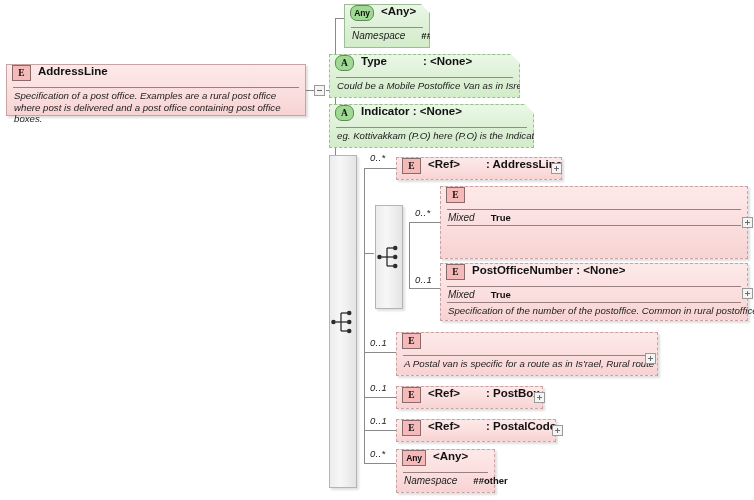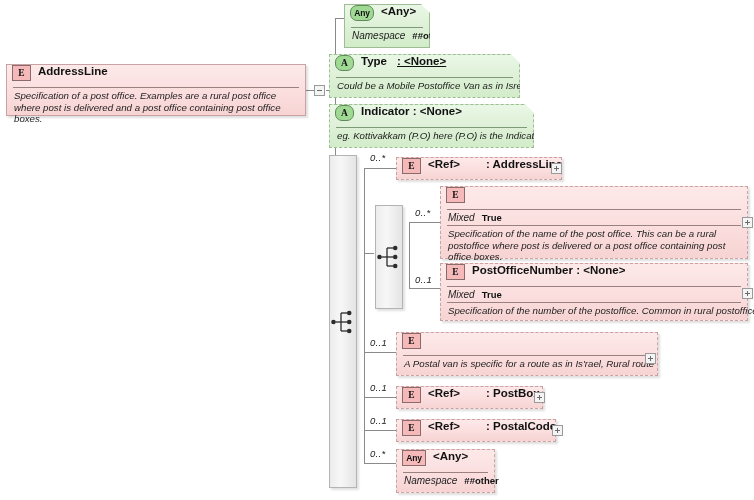--- a/index.html
+++ b/index.html
@@ -23,21 +23,21 @@
   }
   .node.dashed{border-style:dashed;}
 
   .node .hdr{
     display:flex;align-items:flex-start;height:22px;padding:0 6px 0 5px;
     font-weight:bold;font-size:11.5px;color:#111;white-space:nowrap;
   }
   .node .sep{height:1px;background:#9b8080;margin:0 6px;}
   .node.green .sep{background:#7d9b78;}
   .node .row{
-    display:flex;align-items:center;gap:7px;height:15px;padding:0 7px;
+    display:flex;align-items:center;gap:16px;height:15px;padding:0 7px;
     font-size:10px;white-space:nowrap;
   }
   .node .row .k{font-style:italic;color:#222;}
   .node .row .v{font-weight:bold;font-size:9.5px;color:#111;}
   .node .doc{
     padding:2px 7px 3px 7px;font-style:italic;font-size:9.7px;
     line-height:11.5px;color:#1c1c1c;white-space:normal;
   }
   .node .doc.nw{white-space:nowrap;}
 
@@ -133,21 +133,21 @@
   <div class="row">
     <span class="k">Namespace</span>
     <span class="v">##other</span>
   </div>
 </div>
 
 <div class="node green dashed clip" style="left:329px;top:54px;width:191px;height:44px;">
   <div class="hdr">
     <span class="badge g round">A</span>
     <span>Type</span>
-    <span class="ty" style="margin-left:10px;text-decoration:underline;">: &lt;None&gt;</span>
+    <span class="ty" style="margin-left:36px;">: &lt;None&gt;</span>
   </div>
   <div class="sep"></div>
   <div class="doc nw">Could be a Mobile Postoffice Van as in Isreal</div>
 </div>
 
 <div class="node green dashed clip" style="left:329px;top:104px;width:205px;height:44px;">
   <div class="hdr">
     <span class="badge g round">A</span>
     <span>Indicator : &lt;None&gt;</span>
   </div>
@@ -197,21 +197,20 @@
 <div class="node dashed" style="left:440px;top:186px;width:308px;height:73px;">
   <div class="hdr">
     <span class="badge">E</span>
   </div>
   <div class="sep"></div>
   <div class="row">
     <span class="k">Mixed</span>
     <span class="v">True</span>
   </div>
   <div class="sep"></div>
-  <div class="doc">Specification of the name of the post office. This can be a rural postoffice where post is delivered or a post office containing post office boxes.</div>
 </div>
 <div class="exp" style="left:742px;top:217px;"></div>
 
 <div class="occ" style="left:415px;top:274px;">0..1</div>
 <div class="node dashed" style="left:440px;top:263px;width:308px;height:58px;">
   <div class="hdr">
     <span class="badge">E</span>
     <span>PostOfficeNumber : &lt;None&gt;</span>
   </div>
   <div class="sep"></div>

